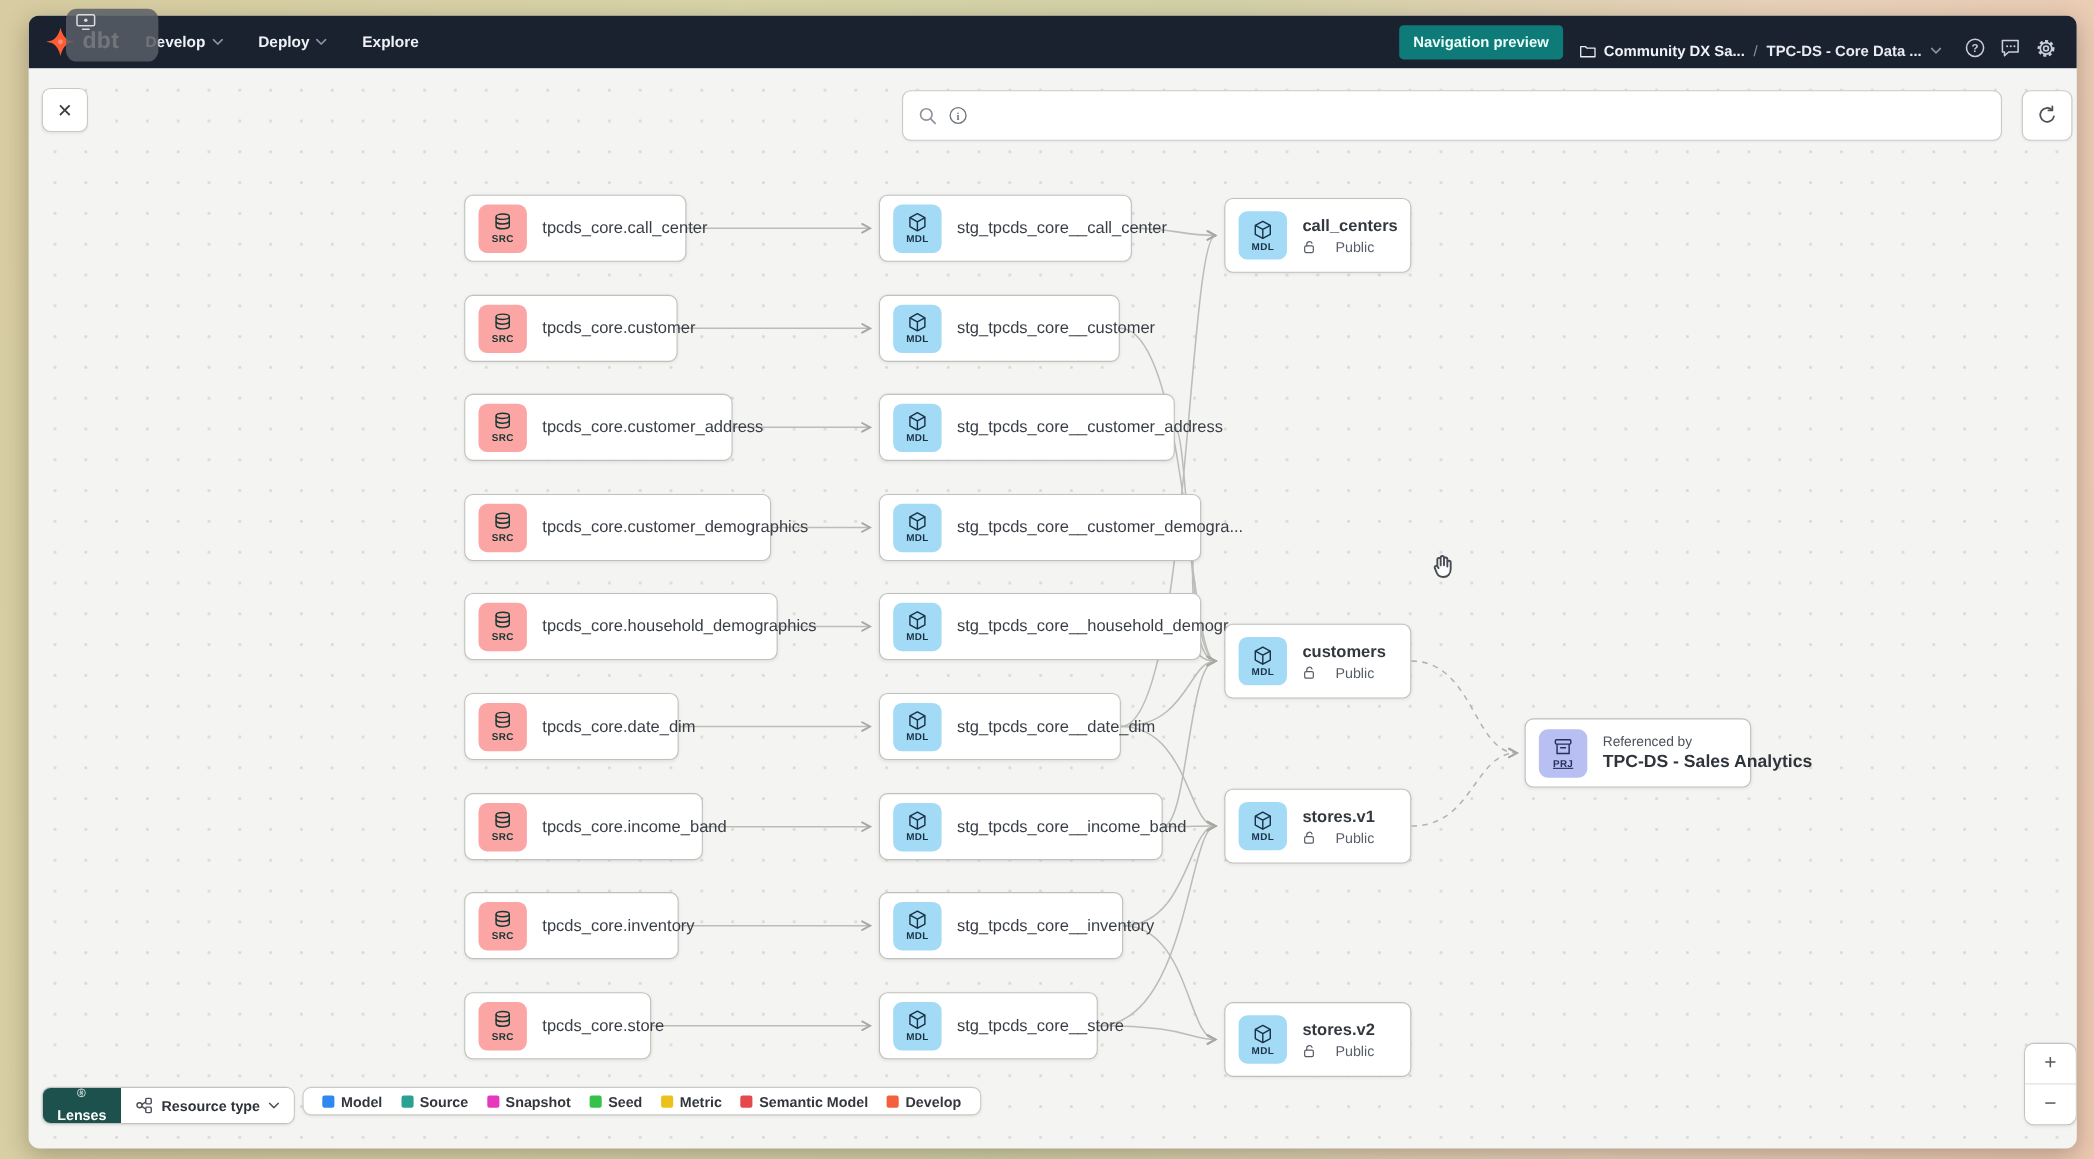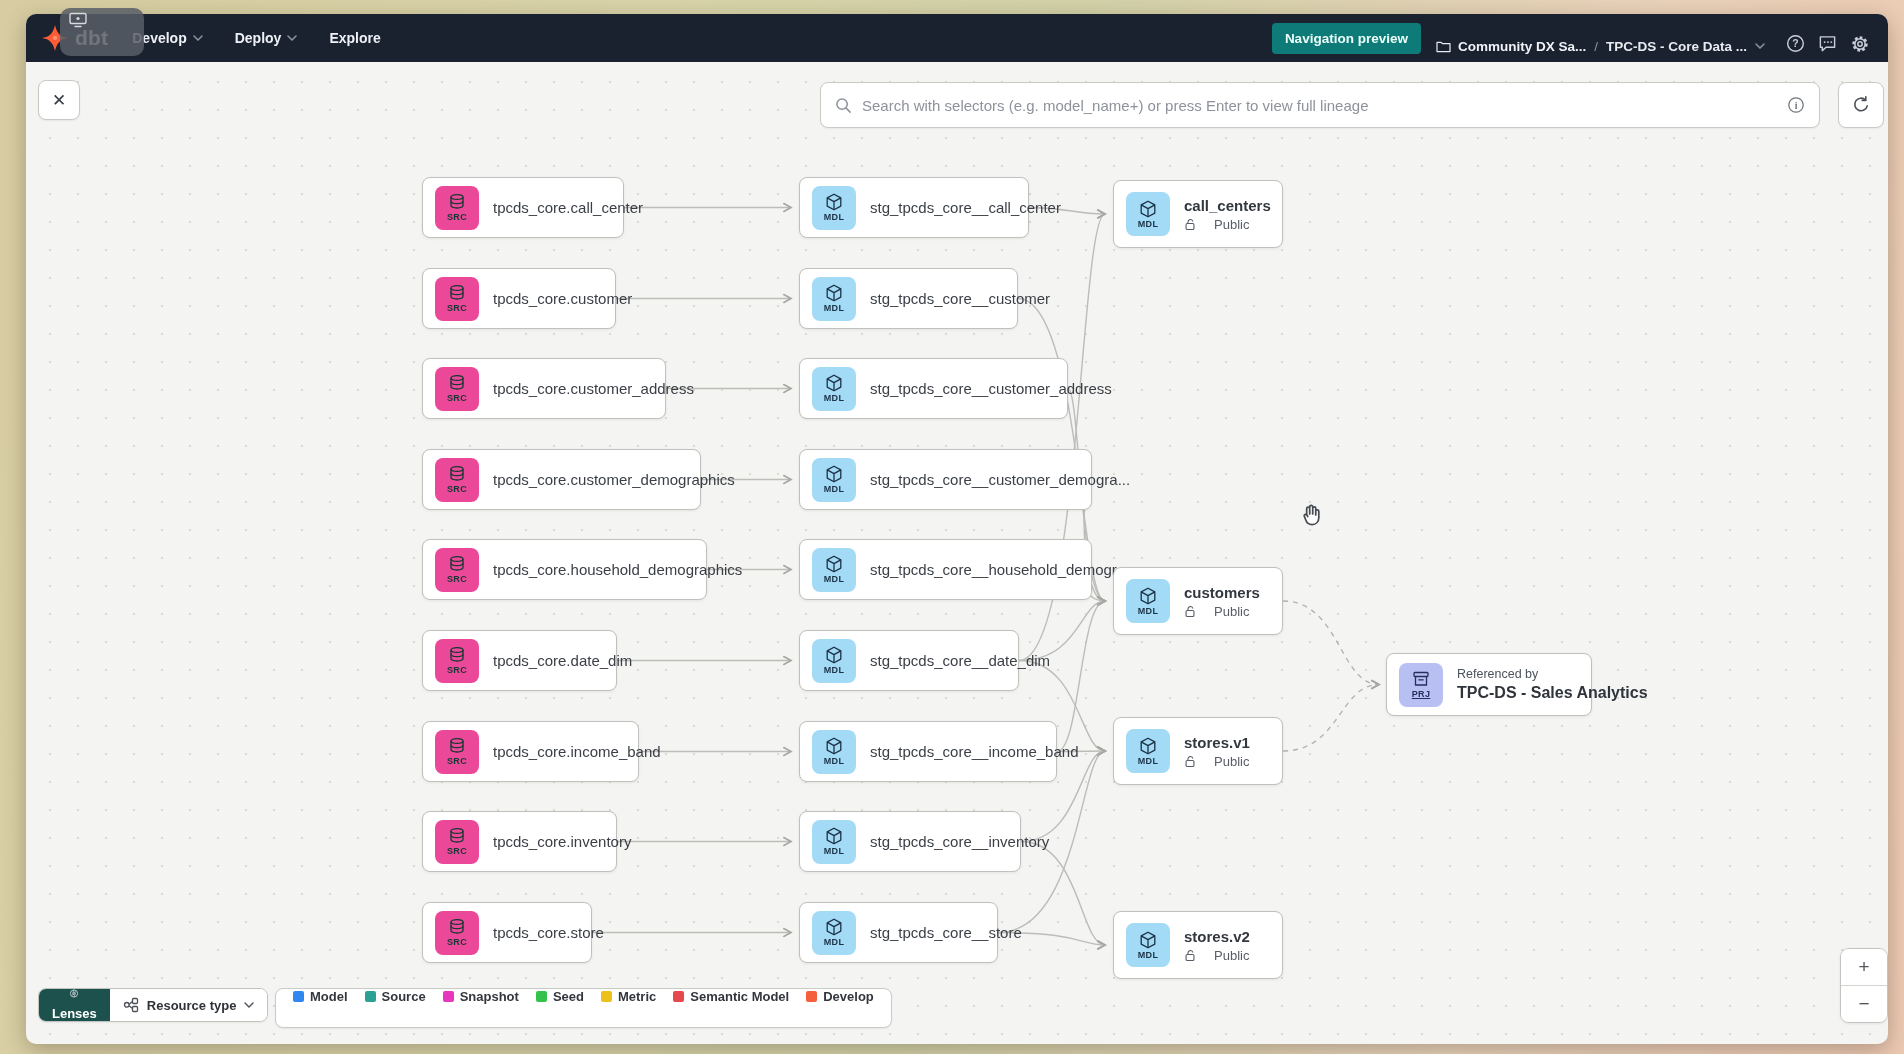--- a/index.html
+++ b/index.html
@@ -82,21 +82,21 @@
   
   .node {
     position:absolute; background:#fff; border:1px solid #bfc1bc; border-radius:8px;
     display:flex; align-items:center; gap:14px; padding-left:12px;
     box-shadow:0 1px 3px rgba(0,0,0,.07); cursor:pointer;
   }
   .badge {
     width:44px; height:44px; border-radius:8px; flex:0 0 44px;
     display:flex; flex-direction:column; align-items:center; justify-content:center; gap:1px;
   }
-  .badge-source  { background:#ec4899; color:#143832; }
+  .badge-source  { background:#fca5a5; color:#143832; }
   .badge-model   { background:#a3daf6; color:#1b3246; }
   .badge-project { background:#b8bff2; color:#262e5e;text-decoration:underline; }
   .badge span { font-size:9px; font-weight:700; letter-spacing:.3px; }
   .node-label { font-size:15px; color:#3a3f46; white-space:nowrap; padding-right:14px; }
   .node-stack { display:flex; flex-direction:column; gap:3px; padding-right:12px; }
   .node-name { font-size:15px; font-weight:700; color:#33383f; white-space:nowrap; }
   .node-sub { display:flex; align-items:center; gap:18px; font-size:13px; color:#585e68; }
   .prj-title { font-size:12.5px; color:#4c525b; }
   .prj-name { font-size:16px; font-weight:700; color:#2f343b; white-space:nowrap; }
   
@@ -107,23 +107,23 @@
   }
   .lenses-btn {
     background:#1d514d; color:#fff; display:flex; align-items:center; gap:8px;
     padding:0 13px; font-size:13px; font-weight:700; border:none; font-family:inherit; cursor:pointer;flex-direction:column;
   }
   .resource-btn {
     background:#fff; color:#2f3338; display:flex; align-items:center; gap:8px;
     padding:0 13px; font-size:13px; font-weight:700; border:none; font-family:inherit; cursor:pointer;
   }
   .legend {
-    position:absolute; left:249px; top:926px; height:40px;
+    position:absolute; left:249px; top:926px; height:26px;
     background:#fff; border:1px solid #c9cbc6; border-radius:8px;
-    display:flex; align-items:flex-start; gap:17px; padding:0 17px;
+    display:flex; align-items:center; gap:17px; padding:0 17px;
     box-shadow:0 1px 2px rgba(0,0,0,.06);
   }
   .legend-item { display:flex; align-items:center; gap:6px; font-size:13px; font-weight:700; color:#33373d; }
   .legend-swatch { width:11px; height:11px; border-radius:2px; }
   .zoom-ctl {
     position:absolute; left:1814px; top:886px; width:48px;
     background:#fff; border:1px solid #c2c4bf; border-radius:9px; overflow:hidden;
     box-shadow:0 1px 3px rgba(0,0,0,.08); display:flex; flex-direction:column;
   }
   .zoom-btn {
@@ -252,21 +252,20 @@
         <path d="M1257,689 C1313.65,689 1313.65,622.5 1353,622.5" fill="none" stroke="#b3b4b0" stroke-width="1.4" stroke-dasharray="5 5" marker-end="url(#arr)"></path>
       </svg>
 
     <div class="close-btn">✕</div>
 
     <div class="search-box">
       <svg width="17" height="17" viewBox="0 0 18 18">
         <circle cx="7.5" cy="7.5" r="5.5" fill="none" stroke="#8d929b" stroke-width="1.6"></circle>
         <path d="M11.8 11.8L16 16" stroke="#8d929b" stroke-width="1.6" stroke-linecap="round"></path>
       </svg>
-      <input type="text" placeholder="Search with selectors (e.g. model_name+) or press Enter to view full lineage" style="">
       <svg width="18" height="18" viewBox="0 0 20 20">
         <circle cx="10" cy="10" r="8" fill="none" stroke="#70757e" stroke-width="1.4"></circle>
         <text x="10" y="14.2" text-anchor="middle" font-size="11" font-weight="bold" fill="#70757e" font-family="Liberation Serif, serif">i</text>
       </svg>
     </div>
 
     <div class="refresh-btn">
       <svg width="20" height="20" viewBox="0 0 20 20">
         <path d="M16.2 10.8A6.3 6.3 0 1 1 14.5 5" fill="none" stroke="#4b5058" stroke-width="1.6" stroke-linecap="round"></path>
         <path d="M14.8 1.8v3.6h-3.6" fill="none" stroke="#4b5058" stroke-width="1.6" stroke-linecap="round" stroke-linejoin="round"></path>

